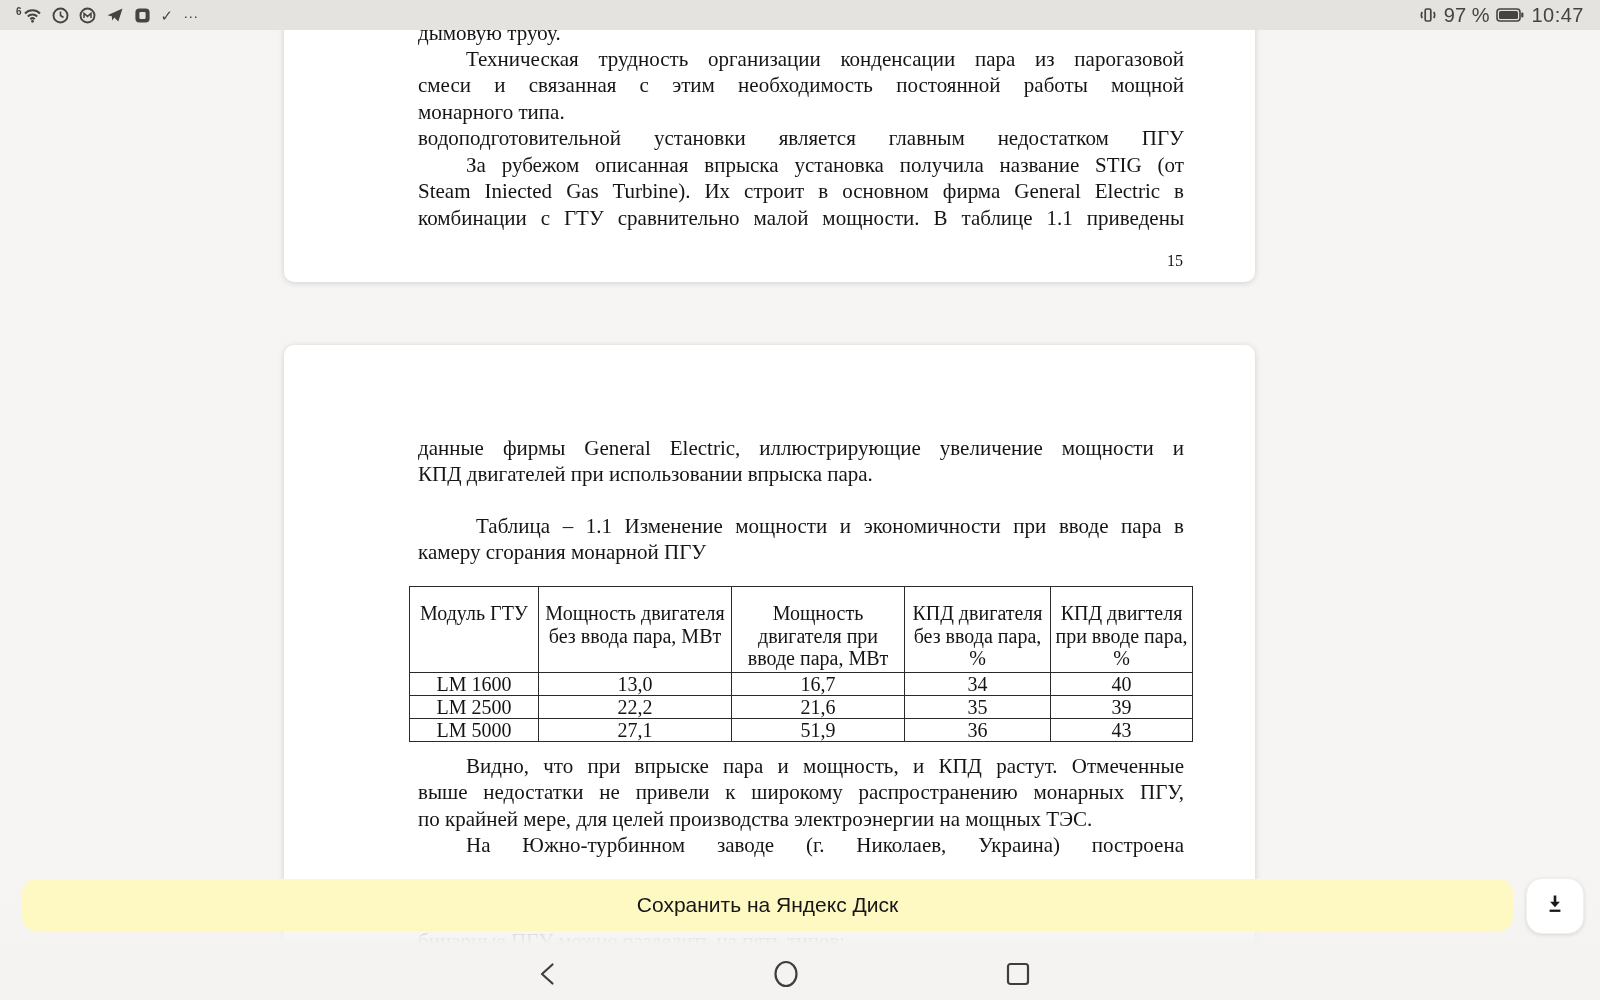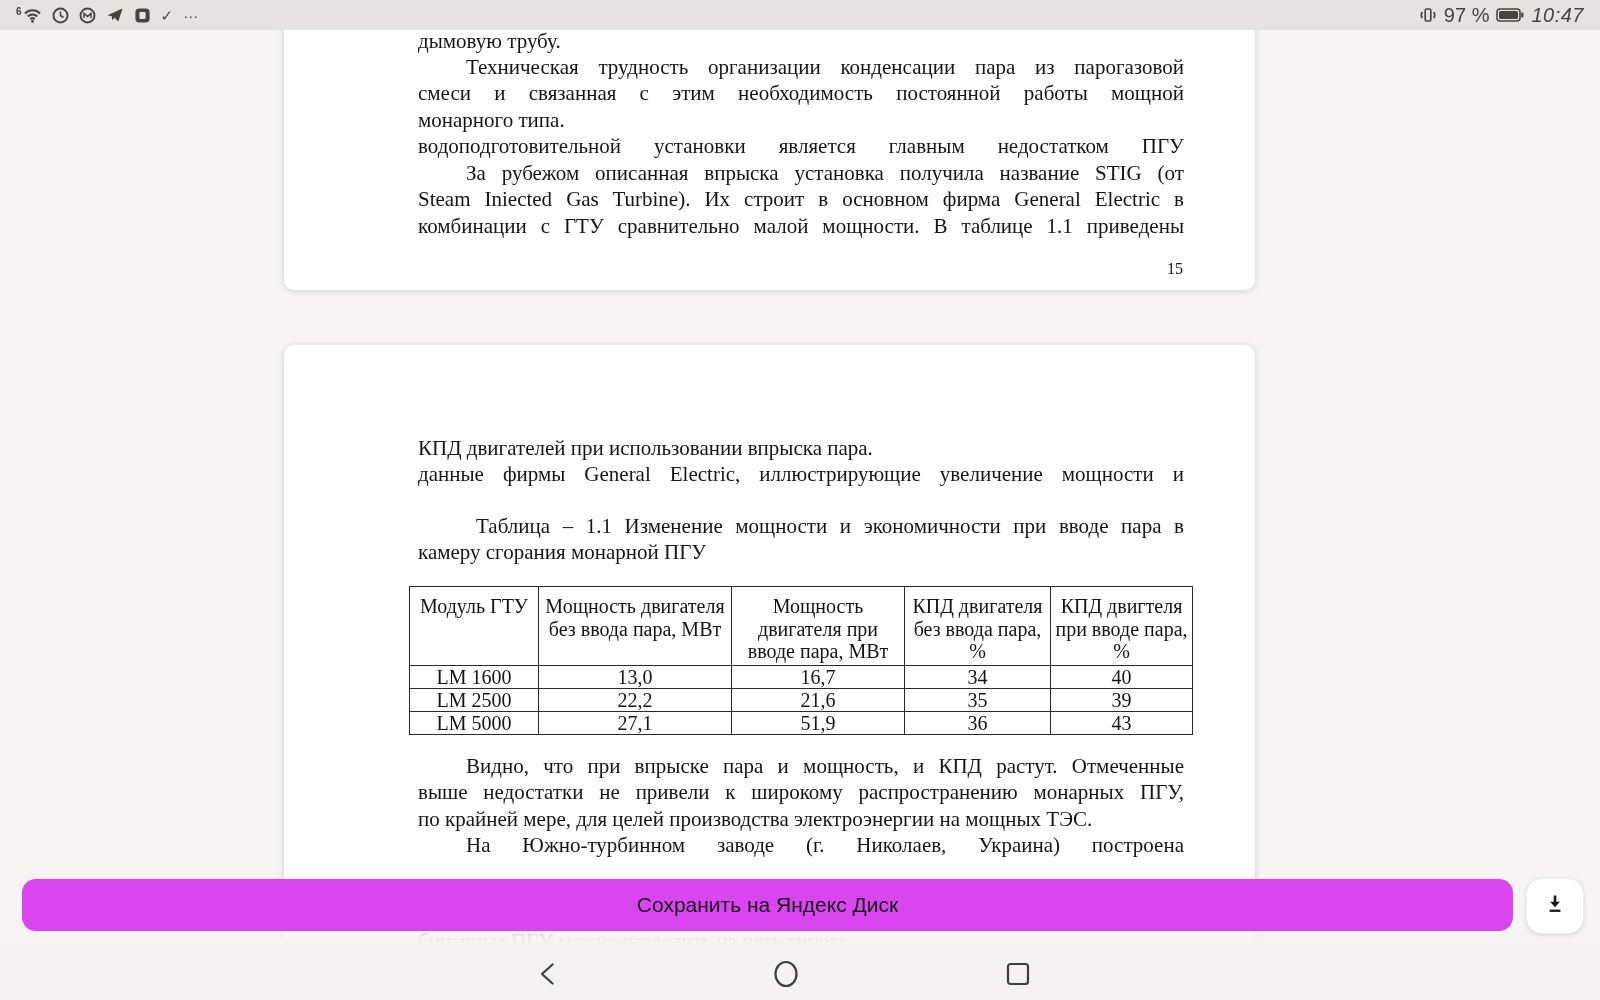--- a/index.html
+++ b/index.html
@@ -15,27 +15,27 @@
     display:flex; align-items:center; padding:0 16px; box-sizing:border-box;
     font-family:"Liberation Sans", sans-serif; color:#45443f;
   }
   .sb-left{display:flex; align-items:center; gap:10px;}
   .sb-right{margin-left:auto; display:flex; align-items:center; gap:7px; font-size:20px;}
   .sb-icon{display:inline-flex; align-items:center; justify-content:center;}
   .sb-icon svg{display:block;}
   .wifi-wrap{display:flex; align-items:flex-start;}
   .wifi-gen{font-size:10px; line-height:10px; margin-right:1px; font-weight:bold;}
   .glyph-icon{font-size:15px; line-height:15px;}
-  .time-text{letter-spacing:0.5px;font-style:italic;}
+  .time-text{letter-spacing:0.5px;}
   
   .page-card{
     position:absolute; left:284px; width:971px; background:#ffffff;
     box-shadow:0 1px 6px rgba(50,50,50,0.18);
   }
-  .page1{top:16px; height:274px; border-radius:0 0 10px 10px; z-index:1;}
+  .page1{top:8px; height:274px; border-radius:0 0 10px 10px; z-index:1;}
   .page2{top:345px; height:760px; border-radius:10px; z-index:1;}
   .textblock{position:absolute; left:134px; width:766px;}
   .dl{
     font-size:21px; line-height:26.4px; color:#151515;
     text-align:justify; white-space:normal;
   }
   .dl.j{text-align-last:justify;}
   .dl.ind{text-indent:48px;}
   .dl.ind2{text-indent:58px;}
   .dl.faded{color:#8d8c88; text-align:left;}
@@ -45,21 +45,21 @@
   
   .doc-table{
     position:absolute; left:125px; top:241px; width:783px;
     border-collapse:collapse; table-layout:fixed;
     font-size:20px; color:#151515;
   }
   .doc-table th, .doc-table td{
     border:1.6px solid #2a2a2a; text-align:center; font-weight:normal;
     padding:0 2px; overflow:hidden;
   }
-  .doc-table th{height:70px; line-height:22.5px; vertical-align:top; padding-top:8px;}
+  .doc-table th{height:70px; line-height:22.5px; vertical-align:top; padding-top:15px;}
   .doc-table td{height:22px; line-height:22px; vertical-align:middle;}
   
   .bottom-fade{
     position:absolute; left:0; top:898px; width:100%; height:50px; z-index:20;
     background:linear-gradient(rgba(246,245,243,0), #f4f3f1 92%);
     pointer-events:none;
   }
   .nav-bar{
     position:absolute; left:0; top:948px; width:100%; height:52px;
     background:#f4f3f1; z-index:35;
@@ -68,21 +68,21 @@
     position:absolute; top:7px; width:40px; height:40px;
     display:flex; align-items:center; justify-content:center;
     background:none; border:none; padding:0; cursor:pointer;
   }
   .nav-back{left:528px;}
   .nav-home{left:766px;}
   .nav-recents{left:998px;}
   
   .save-btn{
     position:absolute; left:22px; top:879px; width:1491px; height:52px; z-index:30;
-    background:#d946ef; border:none; border-radius:14px; cursor:pointer;
+    background:#fef9c3; border:none; border-radius:14px; cursor:pointer;
     font-family:"Liberation Sans", sans-serif; font-size:21px; font-weight:500;
     color:#161616;
   }
   .dl-btn{
     position:absolute; left:1526px; top:878px; width:56px; height:54px; z-index:30;
     background:#ffffff; border-radius:16px; border:1px solid #efefee;
     box-shadow:0 1px 4px rgba(0,0,0,0.12);
     display:flex; align-items:center; justify-content:center; cursor:pointer;
   }
 </style>
@@ -104,22 +104,22 @@
     <div class="textblock" style="top:144px;">
       <div class="dl j ind">За рубежом описанная впрыска установка получила название STIG (от</div>
       <div class="dl j">Steam Iniected Gas Turbine). Их строит в основном фирма General Electric в</div>
       <div class="dl j">комбинации с ГТУ сравнительно малой мощности. В таблице 1.1 приведены</div>
     </div>
     <div class="page-number">15</div>
   </div>
 
   <div class="page-card page2">
     <div class="textblock" style="top:90px;">
+      <div class="dl j">данные фирмы General Electric, иллюстрирующие увеличение мощности и</div>
       <div class="dl">КПД двигателей при использовании впрыска пара.</div>
-      <div class="dl j">данные фирмы General Electric, иллюстрирующие увеличение мощности и</div>
     </div>
     <div class="textblock" style="top:168px;">
       <div class="dl j ind2">Таблица – 1.1  Изменение мощности и экономичности при вводе пара в</div>
       <div class="dl">камеру сгорания монарной ПГУ</div>
     </div>
 
     <table class="doc-table">
       <colgroup>
         <col style="width:129px">
           <col style="width:193px">

